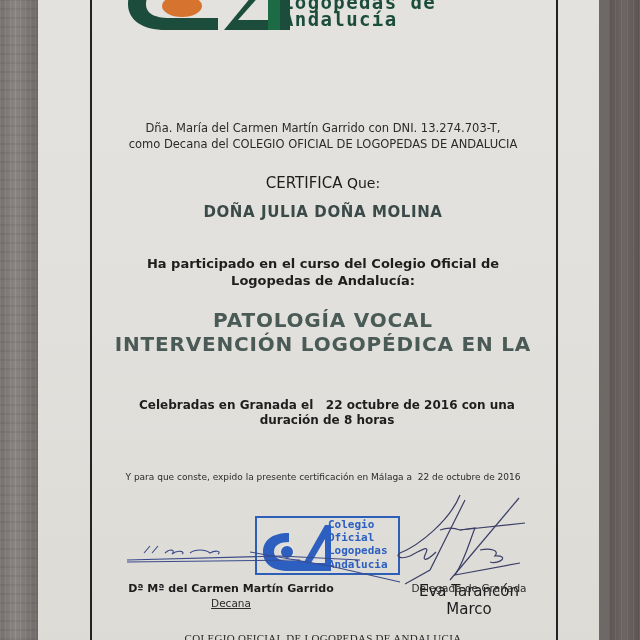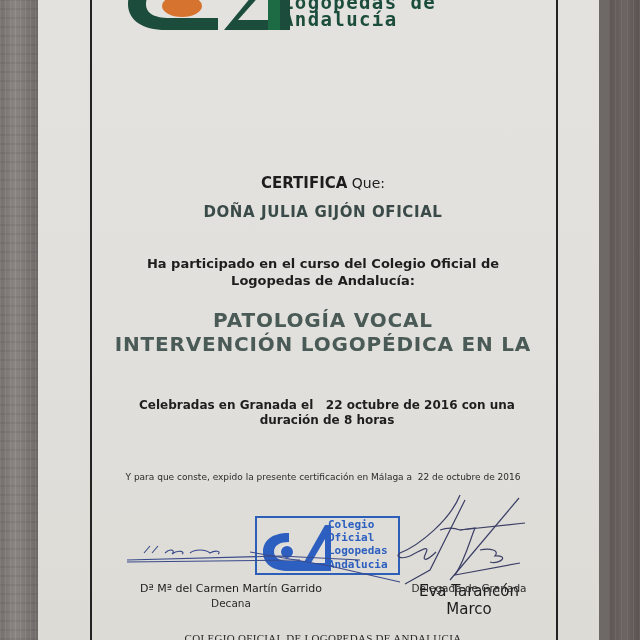--- a/index.html
+++ b/index.html
@@ -35,39 +35,39 @@
   .logo-text {
     position: absolute; left: 244px; top: -6px;
     color: #1c4d3c; font-weight: bold; font-size: 19px; line-height: 17px;
     letter-spacing: 1.4px;
     font-family: "DejaVu Sans Mono", monospace;
   }
 
   .center { position: absolute; left: 52px; width: 466px; text-align: center; }
   .issuer { top: 120px; font-size: 11.5px; line-height: 16px; color: #2b2b2b; }
   .cert { top: 174px; font-size: 15px; color: #1d1d1d; }
-  .cert b { font-weight: bold; text-align: center; }
+  .cert b { font-weight: normal; text-align: center; }
   .cert .que { font-size: 14px; font-weight: normal; }
   .name { top: 203px; font-size: 15px; font-weight: bold; color: #3a4a48; letter-spacing: 0.6px; }
   .part { top: 255px; font-size: 13px; font-weight: bold; line-height: 17px; color: #1e1e1e; }
   .course { top: 308px; font-size: 20px; font-weight: bold; line-height: 24px; color: #4a5a56; letter-spacing: 0.8px; }
   .dates { top: 398px; font-size: 12px; font-weight: bold; line-height: 15px; color: #1e1e1e; padding-left: 8px; }
   .issued { top: 472px; font-size: 9px; color: #2b2b2b; }
 
   .stamp {
     position: absolute; left: 217px; top: 516px; width: 145px; height: 59px;
     border: 2px solid #2d5fb8;
   }
   .stamp-text {
     position: absolute; left: 290px; top: 518px;
     color: #2c5fc0; font-weight: bold; font-size: 11px; line-height: 13.2px;
     font-family: "DejaVu Sans Mono", monospace;
   }
-  .sig-left-name { position: absolute; left: 88px; width: 210px; text-align: center; top: 582px; font-size: 11px; font-weight: normal; color: #1c1c1c; }
-  .sig-left-role { position: absolute; left: 88px; width: 210px; text-align: center; top: 597px; font-size: 10.5px; color: #2b2b2b; }
+  .sig-left-name { position: absolute; left: 88px; width: 210px; text-align: center; top: 582px; font-size: 11px; font-weight: bold; color: #1c1c1c; }
+  .sig-left-role { position: absolute; left: 88px; width: 210px; text-align: center; top: 597px; font-size: 10.5px; color: #2b2b2b; text-decoration: underline; }
   .sig-right-name { position: absolute; left: 356px; width: 150px; text-align: center; top: 582px; font-size: 15px; font-weight: normal; color: #1c1c1c; }
   .sig-right-role { position: absolute; left: 356px; width: 150px; text-align: center; top: 582px; font-size: 10.5px; color: #2b2b2b; }
   .footer {
     position: absolute; left: 52px; width: 466px; text-align: center; top: 632px;
     font-family: "Liberation Serif", serif; font-size: 11px; color: #2a2a2a; letter-spacing: 0.3px;
   }
   svg.overlay { position: absolute; left: 0; top: 0; width: 640px; height: 640px; pointer-events: none; }
 </style>
 </head>
 <body>
@@ -84,26 +84,30 @@
     <ellipse cx="62" cy="36" rx="20" ry="11" fill="#d6732e"></ellipse>
     <path d="M104 60 L150 4 L170 4 L170 60 Z" fill="#1c4d3c"></path>
     <path d="M118 50 L150 14 L150 50 Z" fill="#e2e1dd"></path>
     <rect x="148" y="4" width="12" height="56" fill="#1c6b45"></rect>
   </svg>
   <div class="logo-text">
     <div>Logopedas de</div>
     <div>Andalucía</div>
   </div>
 
+  <div class="center issuer">
+    <div>Dña. María del Carmen Martín Garrido con DNI. 13.274.703-T,</div>
+    <div>como Decana del COLEGIO OFICIAL DE LOGOPEDAS DE ANDALUCIA</div>
+  </div>
 
   <div class="center cert">
     <b>CERTIFICA</b><span class="que"> Que:</span>
   </div>
 
-  <div class="center name">DOÑA JULIA GIJÓN OFICIAL</div>
+  <div class="center name">DOÑA JULIA DOÑA MOLINA</div>
 
   <div class="center part">
     <div>Ha participado en el curso del Colegio Oficial de</div>
     <div>Logopedas de Andalucía:</div>
   </div>
 
   <div class="center course">
     <div>PATOLOGÍA VOCAL</div>
     <div>INTERVENCIÓN LOGOPÉDICA EN LA</div>
   </div>

